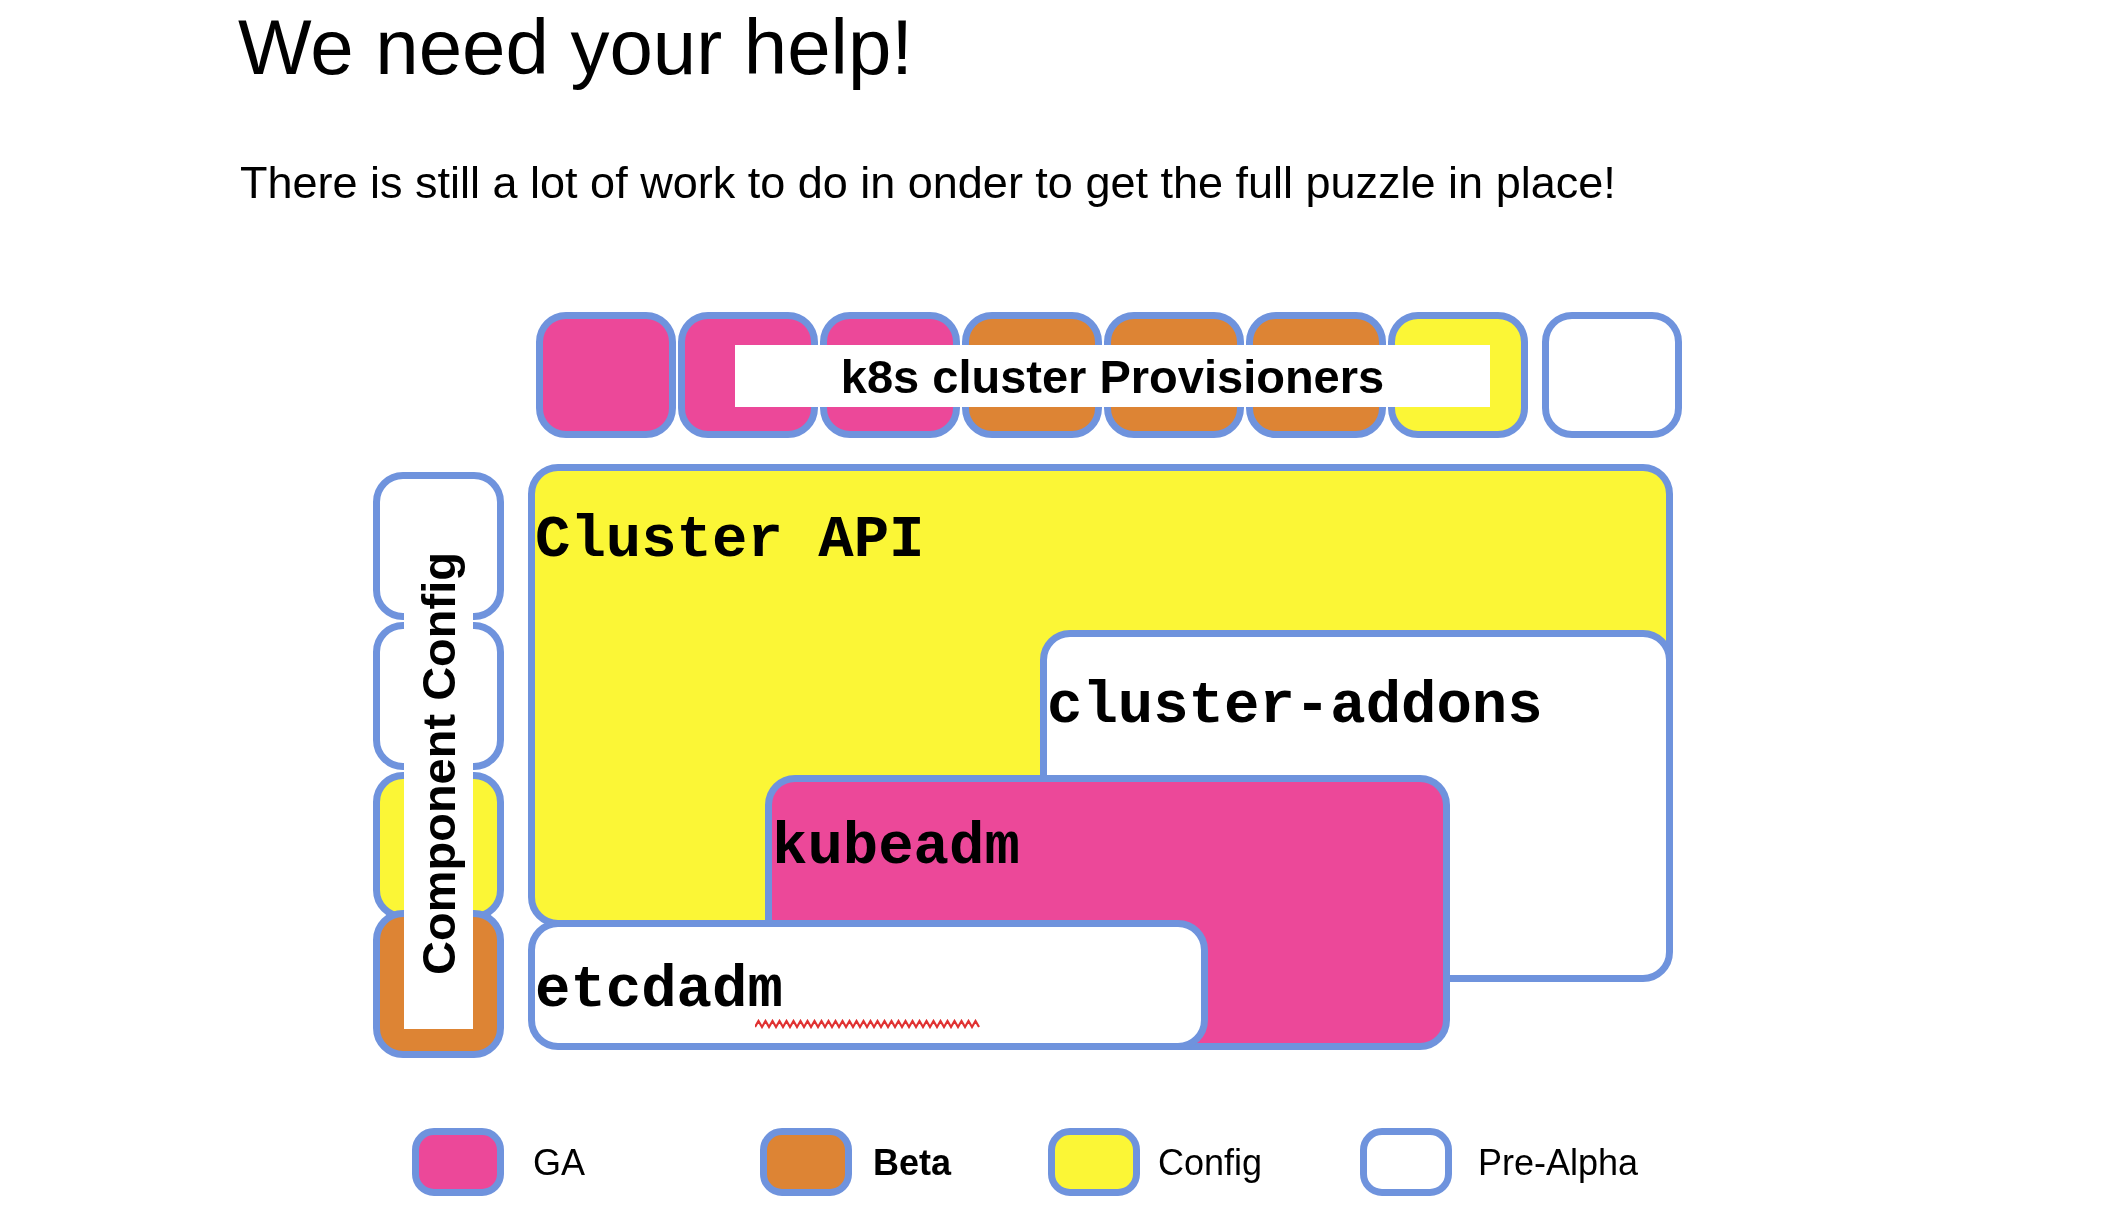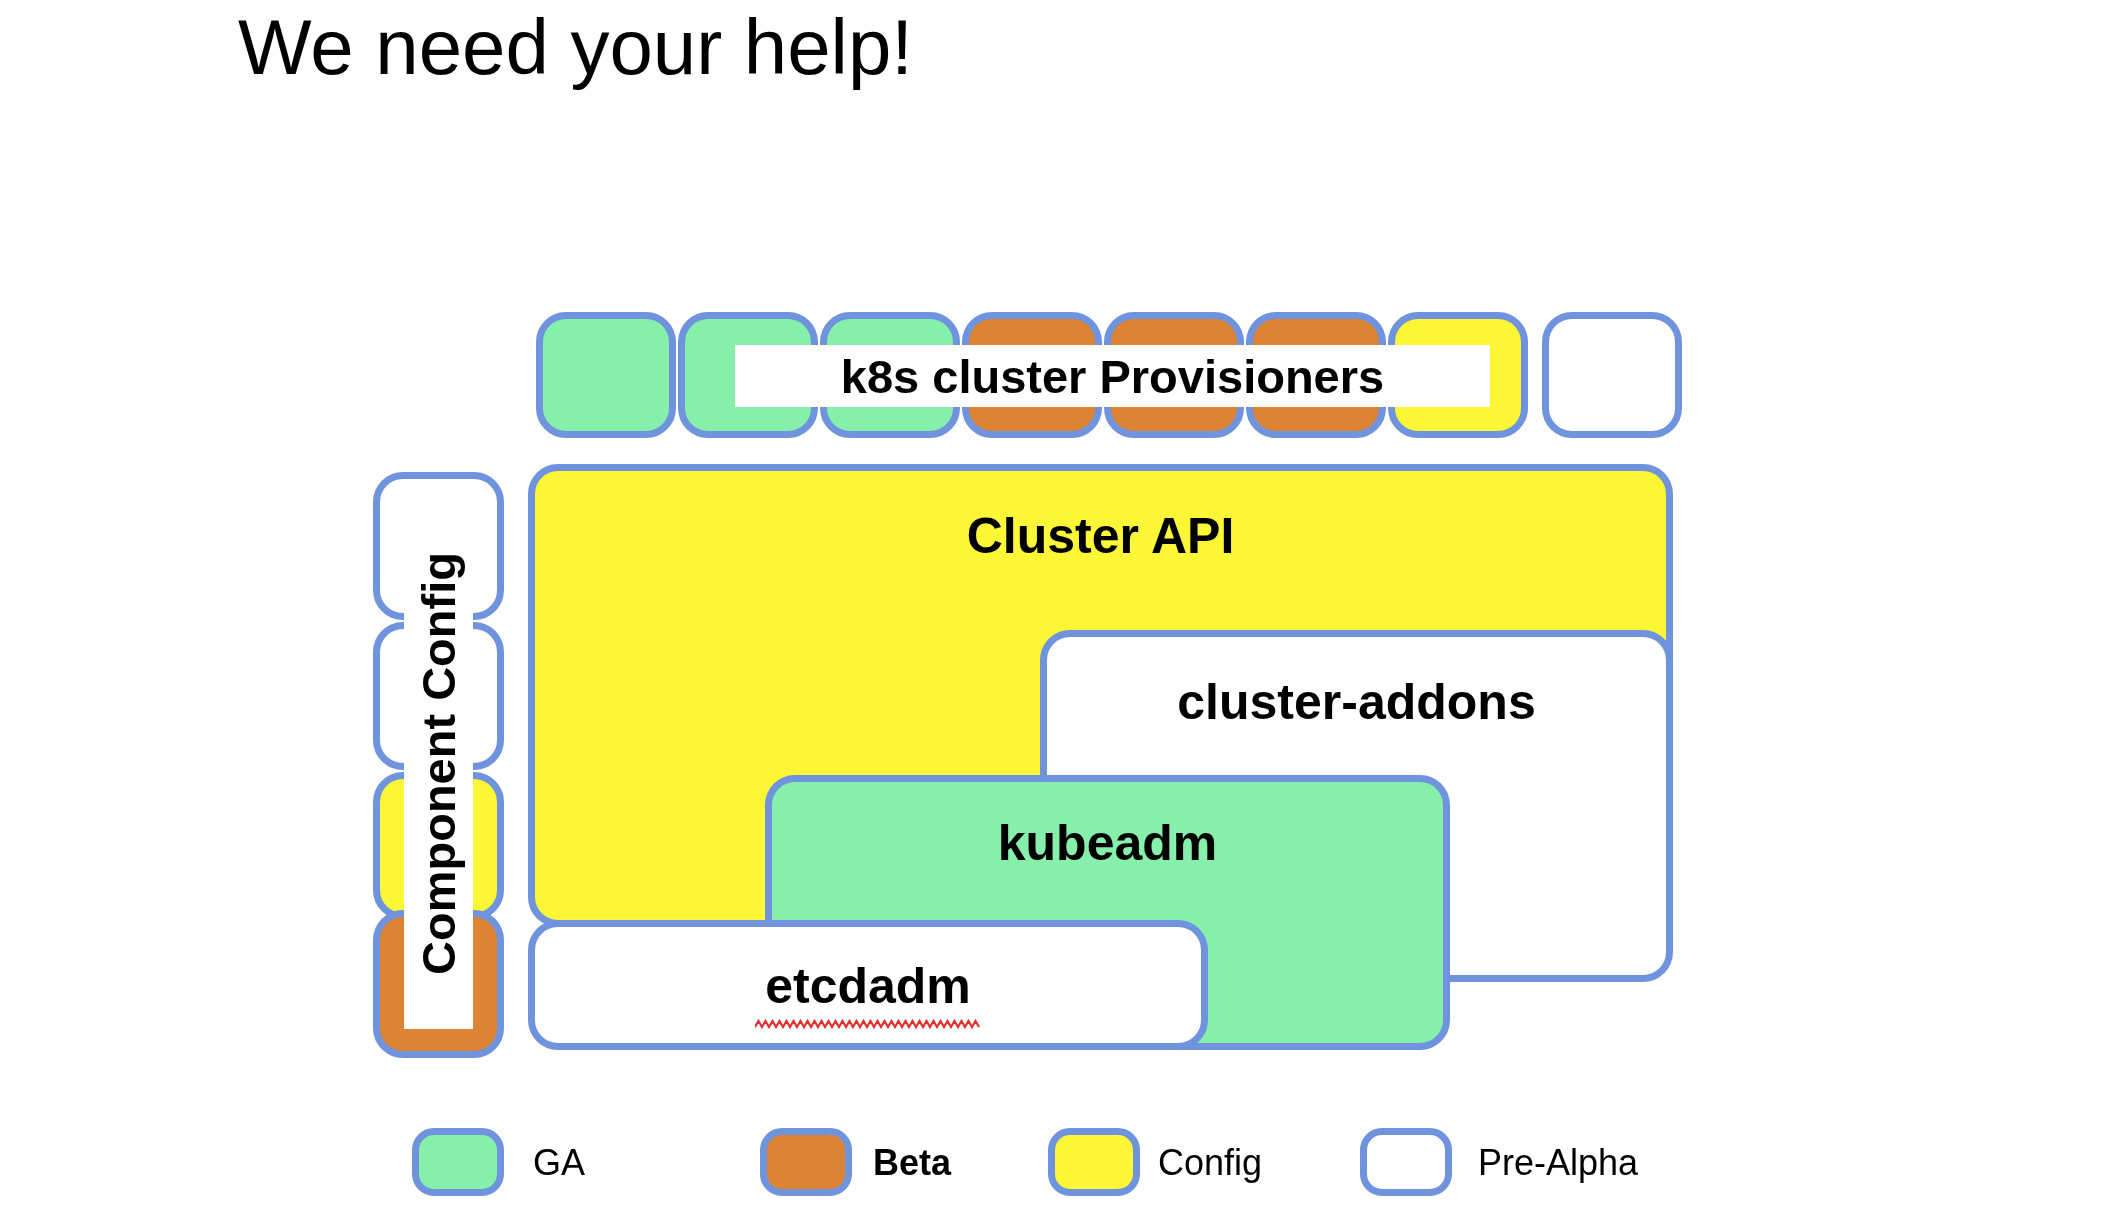--- a/index.html
+++ b/index.html
@@ -40,21 +40,21 @@
     line-height: 1.0;
   }
 
   
   .box {
     position: absolute;
     border: 7px solid #6f93dd;
     border-radius: 30px;
     background: #ffffff;
   }
-  .fill-ga      { background: #86efac; }
+  .fill-ga      { background: #ec4899; }
   .fill-beta    { background: #dd8434; }
   .fill-alpha   { background: #fbf636; }
   .fill-prealpha{ background: #ffffff; }
 
   
   #prov-row { position: absolute; left: 0; top: 0; width: 2126px; height: 888px; pointer-events: none; }
   #prov-row > * { pointer-events: auto; }
   .prov-box {
     position: absolute;
     top: 312px;
@@ -122,25 +122,25 @@
     z-index: 3;
   }
   #etcdadm {
     left: 528px; top: 920px; width: 680px; height: 130px;
     z-index: 4;
   }
   .box-label {
     position: absolute;
     left: 0;
     width: 100%;
-    text-align: center;
-    font-size: 50px;
+    font-size: 59px;
     font-weight: bold;
     color: #000000;
     white-space: nowrap;
+    font-family: Liberation Mono, monospace;
   }
   #clusterapi  .box-label { top: 36px; }
   #clusteraddons .box-label { top: 36px; }
   #kubeadm     .box-label { top: 32px; }
   #etcdadm     .box-label { top: 30px; }
 
   .squiggle {
     position: absolute;
     left: 50%;
     transform: translateX(-50%);
@@ -165,20 +165,21 @@
     color: #000000;
     white-space: nowrap;
   }
 </style>
 </head>
 <body>
 
 <div id="slide">
 
   <h1 id="title">We need your help!</h1>
+  <p id="subtitle">There is still a lot of work to do in onder to get the full puzzle in place!</p>
 
   <div id="prov-row">
     <div class="prov-box fill-ga" style="left:536px;  width:140px;"></div>
     <div class="prov-box fill-ga" style="left:678px;  width:140px;"></div>
     <div class="prov-box fill-ga" style="left:820px;  width:140px;"></div>
     <div class="prov-box fill-beta" style="left:962px;  width:140px;"></div>
     <div class="prov-box fill-beta" style="left:1104px; width:140px;"></div>
     <div class="prov-box fill-beta" style="left:1246px; width:140px;"></div>
     <div class="prov-box fill-alpha" style="left:1388px; width:140px;"></div>
     <div class="prov-box fill-prealpha" style="left:1542px; width:140px;"></div>

